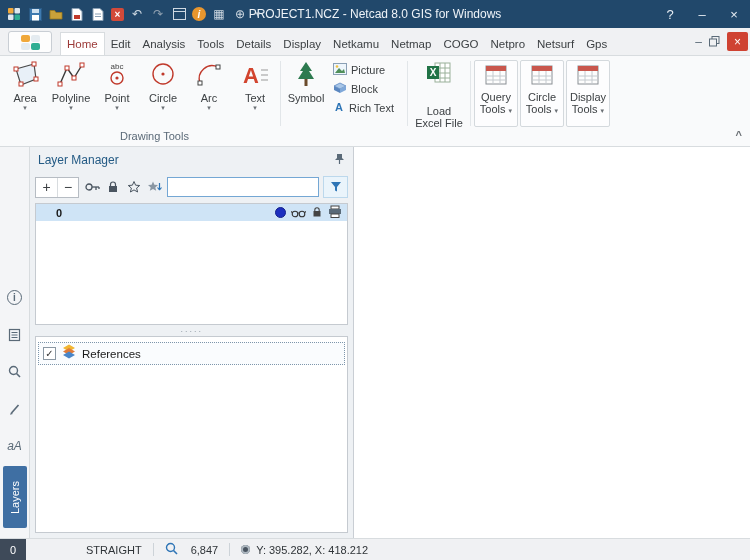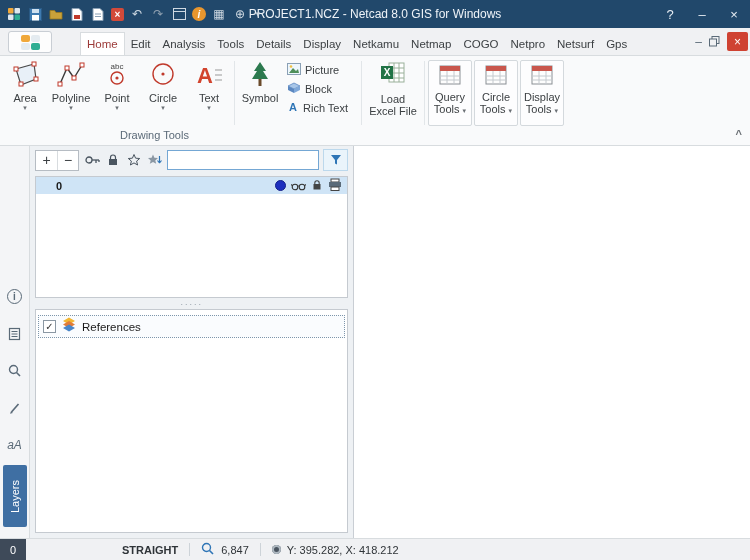--- a/index.html
+++ b/index.html
@@ -18,36 +18,36 @@
 .win-controls{margin-left:auto;display:flex;align-items:center;z-index:2;}
 .win-btn{width:32px;height:28px;display:flex;align-items:center;justify-content:center;font-size:13px;color:#e8eef4;}
 
 
 .tabrow{flex:0 0 28px;background:#f0f1f3;display:flex;align-items:flex-end;position:relative;border-bottom:1px solid #d8dcdf;}
 .applogo{flex:0 0 44px;height:22px;margin:3px 8px 2px 8px;background:#fdfdfd;border:1px solid #c9ced4;border-radius:3px;display:flex;align-items:center;justify-content:center;}
 .logo-grid{display:grid;grid-template-columns:9px 9px;grid-template-rows:7px 7px;gap:1px;}
 .logo-sq{border-radius:2px;}
 .tabs{display:flex;align-items:flex-end;height:100%;overflow:hidden;}
 .tab{padding:0 6px;height:23px;display:flex;align-items:center;font-size:11.5px;color:#3c4043;white-space:nowrap;flex-shrink:0;}
-.tab.active{background:#fff;color:#9c3a38;border:1px solid #d8dcdf;border-bottom:1px solid #fff;margin-bottom:-1px;height:24px;margin-left:20px;}
+.tab.active{background:#fff;color:#9c3a38;border:1px solid #d8dcdf;border-bottom:1px solid #fff;margin-bottom:-1px;height:24px;}
 .docwin-controls{position:absolute;right:2px;top:4px;display:flex;align-items:center;gap:7px;background:#f0f1f3;padding-left:4px;}
 .docwin-btn{color:#5a6a78;font-size:12px;display:flex;align-items:center;justify-content:center;}
 .docwin-close{width:21px;height:19px;background:#cf4232;border-radius:2px;color:#fff;font-size:12px;display:flex;align-items:center;justify-content:center;}
 
 
 .ribbon{flex:0 0 90px;background:#f9fafb;border-bottom:1px solid #d8dcdf;display:flex;flex-direction:column;}
 .ribbon-content{flex:1;display:flex;align-items:stretch;padding:2px 2px 0 2px;}
 .rbtn{width:46px;display:flex;flex-direction:column;align-items:center;padding-top:2px;}
 .ricon{height:32px;display:flex;justify-content:center;}
 .rlabel{font-size:11px;color:#3c4043;line-height:12px;text-align:center;white-space:nowrap;}
 .rarrow{font-size:7px;color:#6a6f74;line-height:8px;}
 .stack{width:76px;display:flex;flex-direction:column;gap:5px;padding:5px 2px 0 4px;}
 .sbtn{display:flex;align-items:center;gap:4px;font-size:11px;color:#3c4043;white-space:nowrap;}
 .excel-btn{width:58px;display:flex;flex-direction:column;align-items:center;padding-top:3px;}
-.excel-label{font-size:11px;color:#3c4043;line-height:12px;text-align:center;width:54px;}
+.excel-label{font-size:11px;color:#3c4043;line-height:12px;text-align:center;width:54px;margin-top:12px;}
 .vsep{width:1px;background:#e2e6e9;margin:3px 2px;}
 .toolbtn{width:44px;margin:2px 1px;border:1px solid #d4d9dd;background:#fdfdfe;border-radius:2px;display:flex;flex-direction:column;align-items:center;padding-top:4px;gap:2px;}
 .tlabel{font-size:11px;color:#3c4043;line-height:12px;text-align:center;width:42px;}
 .inline-arrow{font-size:7px;color:#6a6f74;}
 .ribbon-caption-row{flex:0 0 17px;position:relative;}
 .ribbon-caption{position:absolute;left:120px;width:160px;font-size:11px;color:#5b6a78;top:1px;}
 .ribbon-collapse{position:absolute;right:8px;top:0;font-size:11px;color:#6a6f74;font-weight:bold;}
 
 
 .main{flex:1;display:flex;min-height:0;}
@@ -76,23 +76,23 @@
 .splitter{flex:0 0 11px;display:flex;align-items:center;justify-content:center;color:#98a2ab;font-size:9px;letter-spacing:1.5px;}
 .ref-box{flex:1;margin:0 5px 5px 5px;background:#fff;border:1px solid #c5cad0;padding:5px 2px;}
 .ref-row{display:flex;align-items:center;gap:5px;border:1px dotted #7e96ab;padding:1px 4px;background:#fafcfe;}
 .checkbox{width:13px;height:13px;border:1px solid #8a97a3;background:#fff;font-size:10px;color:#333;display:flex;align-items:center;justify-content:center;line-height:1;}
 .ref-label{font-size:11.5px;color:#1a1a1a;}
 .canvas{flex:1;background:#fff;}
 
 
 .statusbar{flex:0 0 22px;background:#f0f1f3;border-top:1px solid #d8dcdf;display:flex;align-items:center;font-size:11px;color:#2f3438;}
 .status-badge{flex:0 0 26px;height:21px;background:#3e4a59;color:#fff;display:flex;align-items:center;justify-content:center;font-size:11px;}
-.status-mode{margin-left:96px;font-weight:bold;}
+.status-mode{margin-left:60px;}
 .sep{width:1px;height:13px;background:#cdd3d8;margin:0 11px;}
-.status-zoom{display:flex;align-items:center;gap:7px;}
+.status-zoom{display:flex;align-items:center;gap:13px;}
 .status-coords{display:flex;align-items:center;gap:6px;}
 .pos-icon{width:9px;height:9px;border-radius:50%;background:#4a5560;box-shadow:inset 0 0 0 2px #aeb8c0;}
 </style>
 </head>
 <body>
 
 <div class="app">
 
   <div class="titlebar">
     <div class="qat">
@@ -234,20 +234,31 @@
         <span class="ricon">
           <svg width="28" height="28">
               <circle cx="14" cy="14" r="10" fill="none" stroke="#c0392b" stroke-width="1.4"></circle>
               <circle cx="14" cy="14" r="1.6" fill="#c0392b"></circle>
             </svg>
         </span>
         <span class="rlabel">Circle</span>
         <span class="rarrow">▾</span>
       </div>
 
+      <div class="rbtn">
+        <span class="ricon">
+          <svg width="28" height="28">
+              <path d="M5 23 A 13 13 0 0 1 23 7" fill="none" stroke="#c0392b" stroke-width="1.4"></path>
+              <rect x="3" y="21" width="4" height="4" fill="#fff" stroke="#444"></rect>
+              <rect x="21" y="5" width="4" height="4" fill="#fff" stroke="#444"></rect>
+            </svg>
+        </span>
+        <span class="rlabel">Arc</span>
+        <span class="rarrow">▾</span>
+      </div>
 
       <div class="rbtn">
         <span class="ricon">
           <svg width="28" height="28">
               <text x="10" y="23" text-anchor="middle" font-size="22" font-weight="bold" fill="#d2442e">A</text>
               <line x1="20" y1="10" x2="27" y2="10" stroke="#999"></line>
               <line x1="20" y1="15" x2="27" y2="15" stroke="#999"></line>
               <line x1="20" y1="20" x2="27" y2="20" stroke="#999"></line>
             </svg>
         </span>
@@ -395,20 +406,29 @@
             </svg>
         </span>
         <span class="strip-btn">
             <span class="aA">aA</span>
           </span>
       </div>
       <div class="layers-tab">Layers</div>
     </div>
 
     <div class="panel">
+      <div class="panel-header">
+        <span class="panel-title">Layer Manager</span>
+        <span>
+          <svg width="11" height="12">
+              <path d="M3 1 h5 v4 l2 2 H1 l2 -2 z" fill="#5a6a78"></path>
+              <line x1="5.5" y1="7" x2="5.5" y2="11" stroke="#5a6a78" stroke-width="1.2"></line>
+            </svg>
+        </span>
+      </div>
 
       <div class="lm-toolbar">
         <span class="pm-group">
           <span class="pm-btn">+</span>
           <span class="pm-btn">−</span>
         </span>
         <span class="mini-icon">
           <svg width="16" height="14">
               <circle cx="5" cy="7" r="3" fill="none" stroke="#4a5560" stroke-width="1.3"></circle>
               <line x1="8" y1="7" x2="15" y2="7" stroke="#4a5560" stroke-width="1.3"></line>

